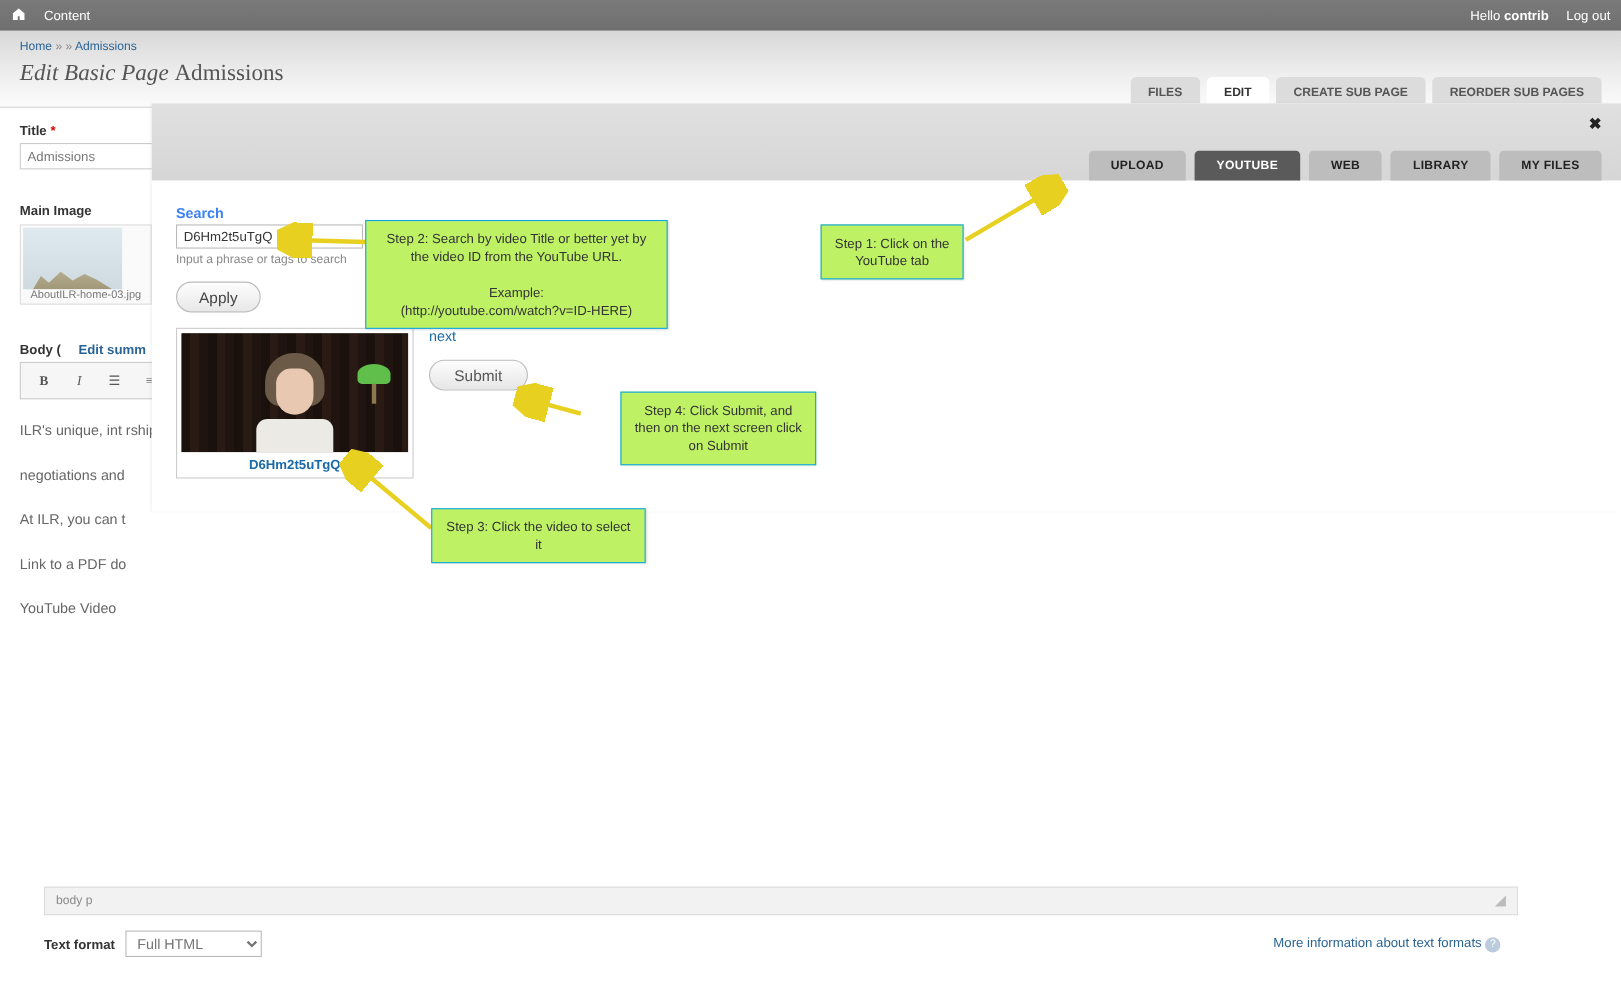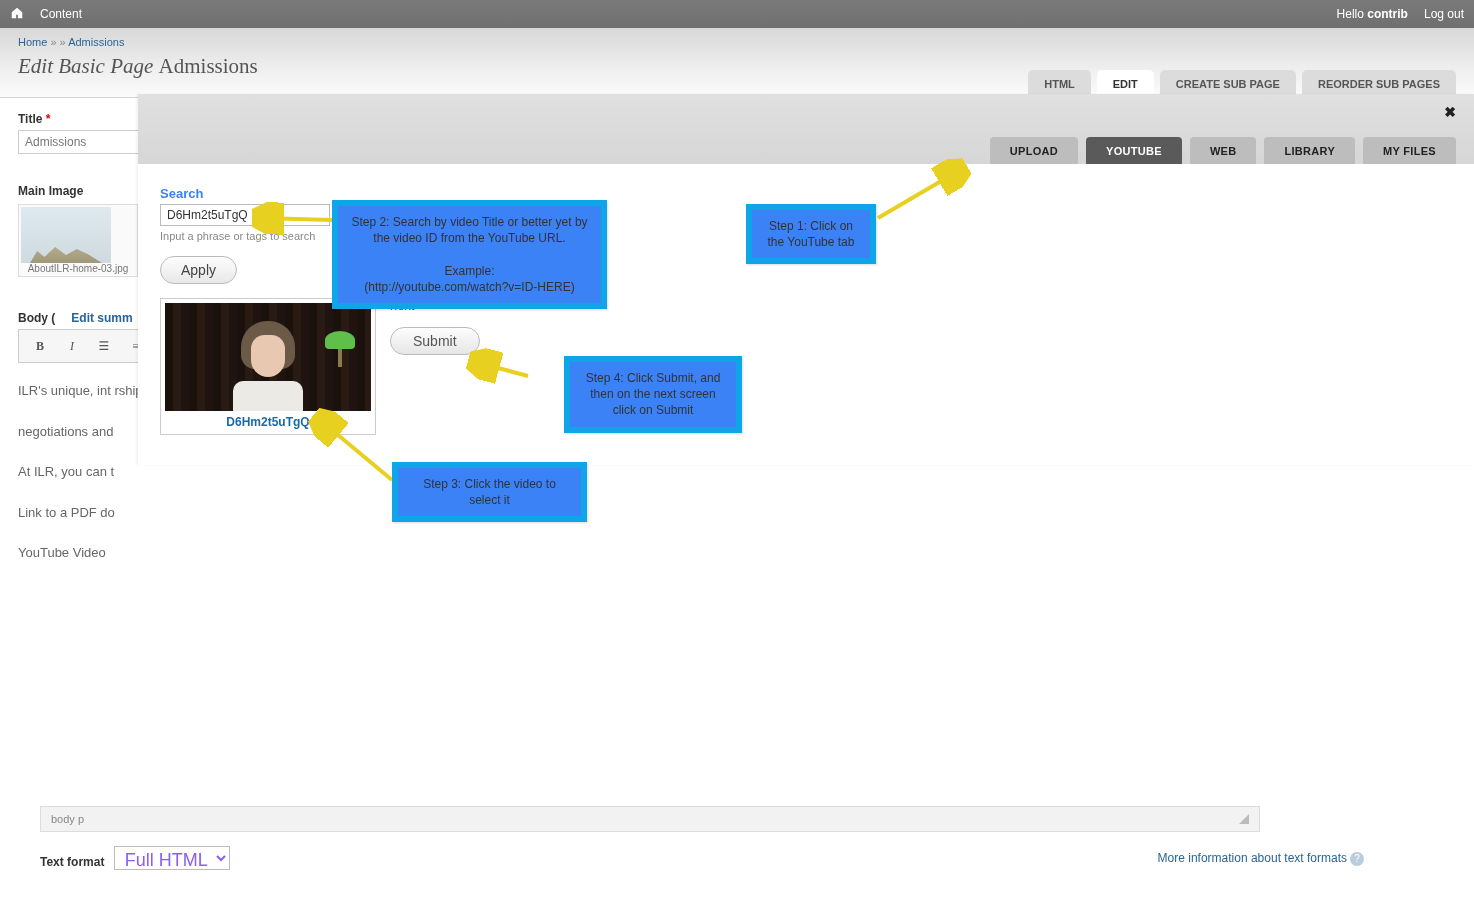--- a/index.html
+++ b/index.html
@@ -39,27 +39,27 @@
 .thumb-img .skyline { width:80%; height:20px; background: linear-gradient(#b8b090,#a09878); clip-path: polygon(0 100%,10% 40%,20% 70%,35% 20%,50% 60%,65% 30%,80% 55%,100% 100%);}
 .body-label { margin-top: 34px; }
 .body-label a { color: #2a6496; text-decoration: none; padding-left: 16px; }
 .toolbar { height: 34px; border: 1px solid #ccc; background: #f6f6f6; width: 1324px; margin-top: 4px; display:flex; align-items:center; gap:10px; padding:0 10px;}
 .tb-btn { width:22px; height:22px; display:flex; align-items:center; justify-content:center; font-family: Georgia,serif; color:#555; cursor:pointer;}
 .tb-btn.bold{font-weight:bold;} .tb-btn.italic{font-style:italic;}
 .body-text { margin-top: 14px; color:#666; line-height: 2.2; font-size: 13px;}
 .body-text p { margin-bottom: 12px; }
 
 
-.editor-status { position: absolute; left: 40px; top: 806px; width: 1220px; height: 26px; background: #f2f2f2; border: 1px solid #ddd; display:flex; align-items:center; padding:0 10px; font-size:11px; color:#888; justify-content:space-between;}
+.editor-status { position: absolute; left: 40px; top: 806px; width: 1340px; height: 26px; background: #f2f2f2; border: 1px solid #ddd; display:flex; align-items:center; padding:0 10px; font-size:11px; color:#888; justify-content:space-between;}
 .resize-handle { width:0;height:0; border-left:10px solid transparent; border-bottom:10px solid #bbb;}
 
 
 .format-row { position:absolute; left:40px; top:846px; width:1324px; display:flex; align-items:center; justify-content:space-between;}
 .format-row label { font-weight: bold; color:#333; font-size:12px;}
-.format-select { height:24px; border:1px solid #bbb; background:#fff; padding:2px 4px 2px 6px; font-size:18px; color:#8b5cf6; margin-left:6px;}
+.format-select { height:24px; border:1px solid #bbb; background:#fff; padding:2px 36px 2px 6px; font-size:13px; color:#737373; margin-left:6px;}
 .more-info { color:#2a6496; font-size:12px; text-decoration:none;}
 .info-circle { display:inline-block; width:14px;height:14px; border-radius:50%; background:#bcd; color:#fff; text-align:center; line-height:14px; font-size:10px; margin-left:3px;}
 
 
 .modal { position: absolute; left: 138px; top: 94px; right: 0; width: 1336px; background: #fff; border: none; z-index: 50; box-shadow: -2px 0 2px rgba(0,0,0,0.05);}
 .modal-header { height: 70px; background: linear-gradient(#e0e0e0,#d6d6d6); position: relative; }
 .modal-close { position:absolute; right:18px; top:10px; font-weight:bold; color:#222; cursor:pointer; font-size:14px;}
 .modal-tabs { position:absolute; right:18px; bottom:0; display:flex; gap:8px;}
 .mtab { background:#bdbdbd; color:#222; font-size:11px; font-weight:bold; padding:8px 20px 7px; border-radius:4px 4px 0 0; cursor:pointer; letter-spacing:.3px;}
 .mtab.active { background:#5a5a5a; color:#fff; }
@@ -78,21 +78,21 @@
 .lamp::after{content:"";position:absolute;left:13px;top:18px;width:4px;height:18px;background:#8c7a4e;}
 .face { position:relative; width:70px; height:90px; margin-top:18px;}
 .face .hair{position:absolute;top:0;left:8px;width:54px;height:48px;background:#6b5a48;border-radius:26px 26px 14px 14px;}
 .face .skin{position:absolute;top:14px;left:18px;width:34px;height:42px;background:#e8c8b0;border-radius:16px 16px 20px 20px;}
 .face .shirt{position:absolute;bottom:0;left:0;width:70px;height:30px;background:#eceae4;border-radius:10px 10px 0 0;}
 .video-id { text-align:center; color:#1a6aa8; font-weight:bold; font-size:12px; padding:4px 0 1px;}
 .next-link { color:#1a6aa8; font-size:13px; cursor:pointer;}
 .submit-btn { margin-top:14px; background: linear-gradient(#fdfdfd,#e6e6e6); border:1px solid #bbb; border-radius:14px; padding:5px 22px; font-size:14px; color:#555; cursor:pointer; display:inline-block;}
 
 
-.callout { position:absolute; background:#3b82f6; border:6px solid #0ea5e9; padding:8px 10px; font-size:12px; color:#333; text-align:center; line-height:1.35; z-index:60; box-shadow:1px 1px 2px rgba(0,0,0,.15);}
+.callout { position:absolute; background:#bef264; border:1px solid #0ea5e9; padding:8px 10px; font-size:12px; color:#333; text-align:center; line-height:1.35; z-index:60; box-shadow:1px 1px 2px rgba(0,0,0,.15);}
 .c1 { left:746px; top:204px; width:130px;}
 .c2 { left:332px; top:200px; width:275px;}
 .c3 { left:392px; top:462px; width:195px;}
 .c4 { left:528px; top:356px; width:178px;margin-left:36px;}
 
 
 .arrow { position:absolute; z-index:55; stroke:#e8d020; stroke-width:4; fill:none;}
 .arrowhead { fill:#e8d020; }
 </style>
 </head>
@@ -110,21 +110,21 @@
     <a href="#">Log out</a>
   </div>
 </div>
 
 <div class="band">
   <div class="breadcrumb">
     <a href="#">Home</a><span class="sep"> » » </span><a href="#">Admissions</a>
   </div>
   <h1 class="page-title"><span class="italic">Edit Basic Page </span><span>Admissions</span></h1>
   <div class="page-tabs">
-    <div class="page-tab">HTML</div>
+    <div class="page-tab">FILES</div>
     <div class="page-tab active">EDIT</div>
     <div class="page-tab">CREATE SUB PAGE</div>
     <div class="page-tab">REORDER SUB PAGES</div>
   </div>
 </div>
 
 <div class="content">
   <div class="form-col">
     <label class="field-label"><span>Title </span><span class="req">*</span></label>
     <input class="text-input" value="Admissions" style="">

